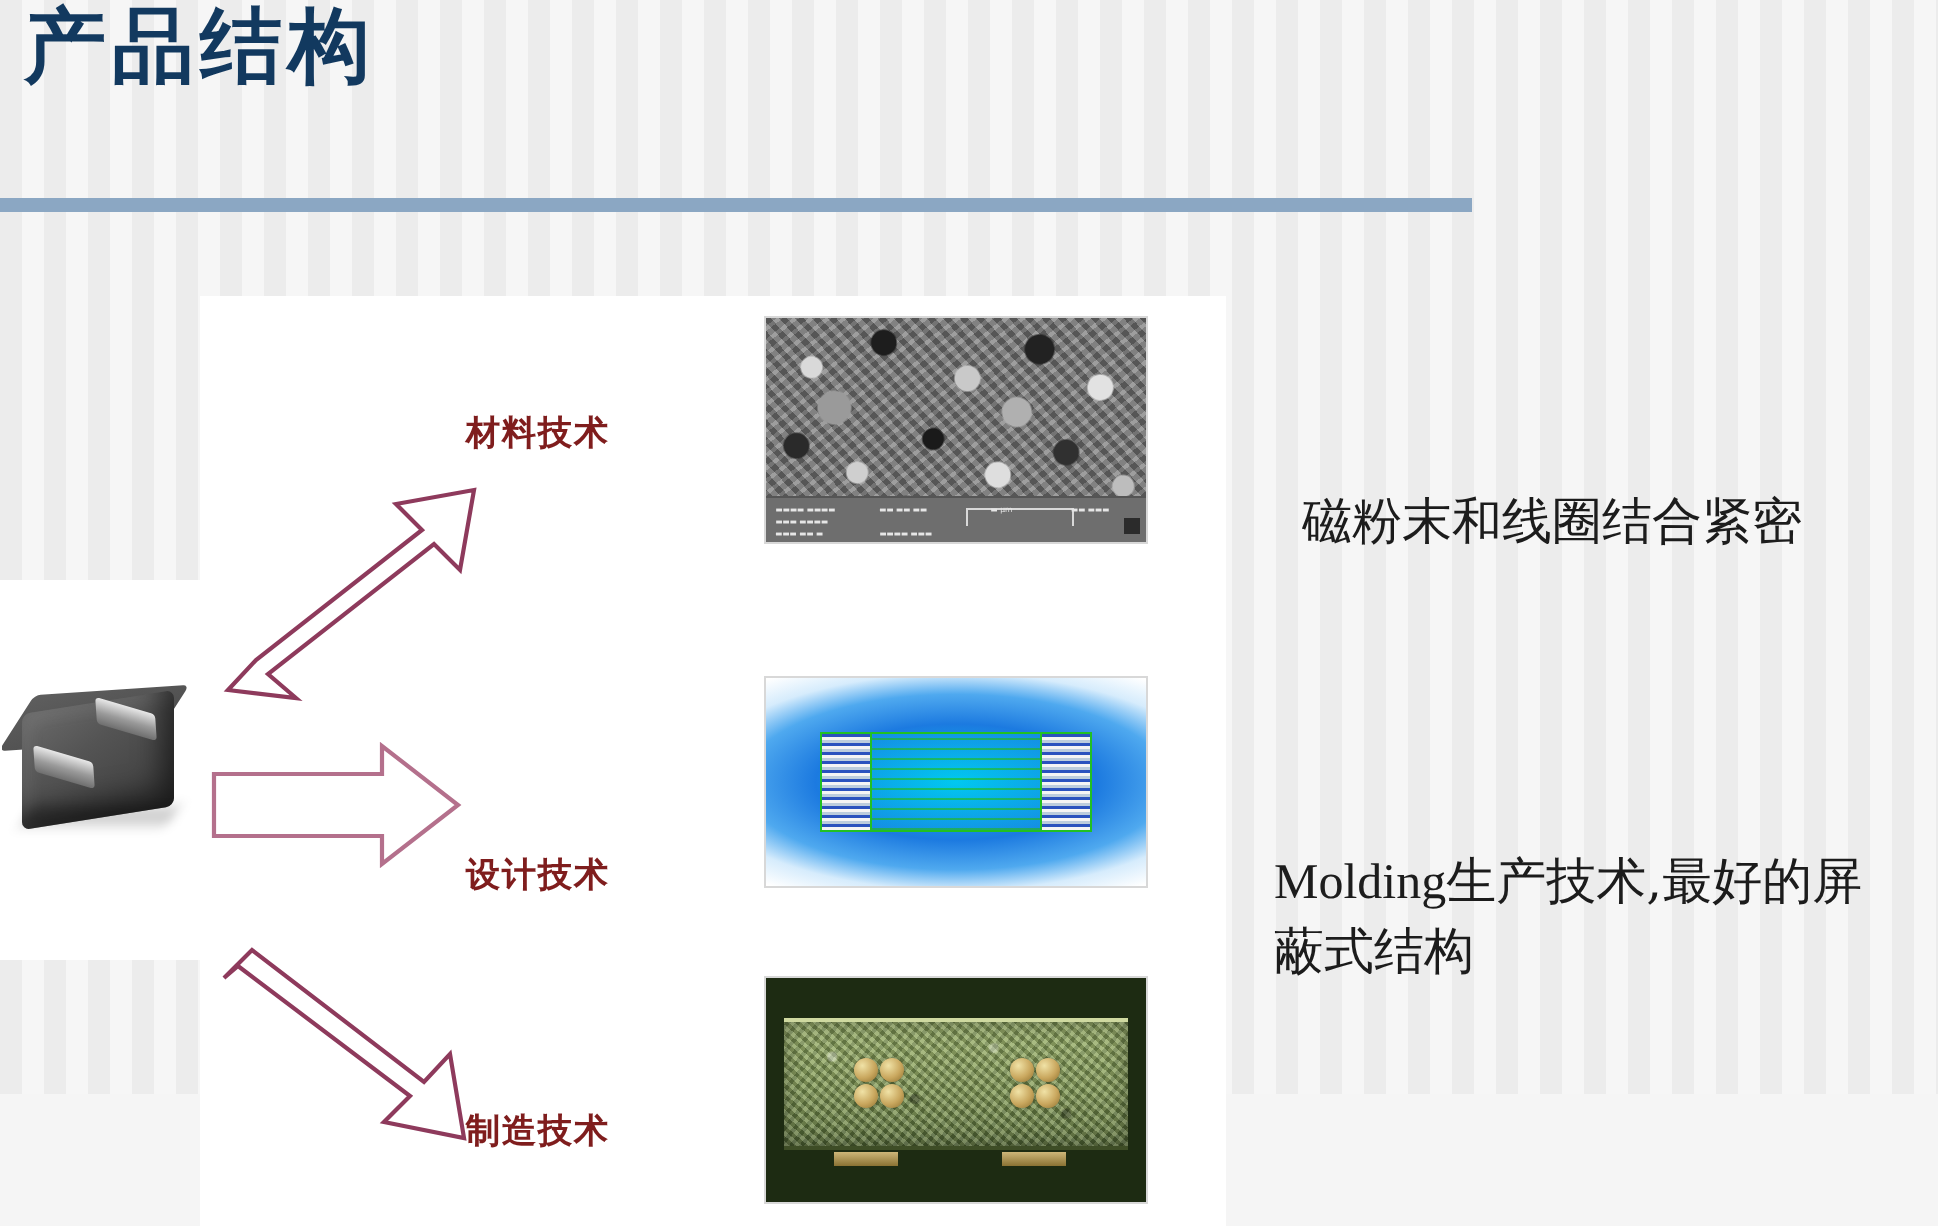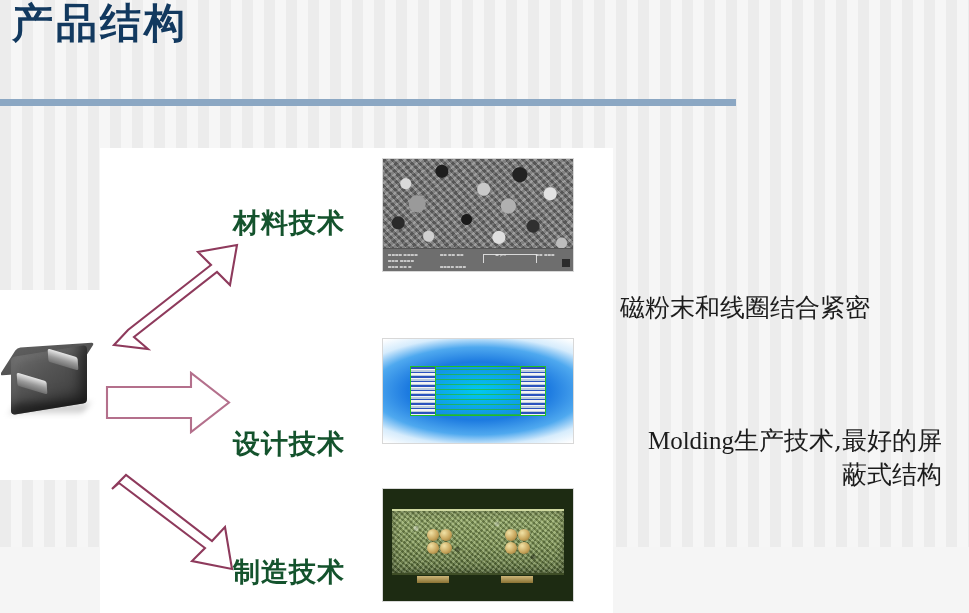--- a/index.html
+++ b/index.html
@@ -18,21 +18,20 @@
   #slide {
     position: relative;
     width: 969px;
     height: 547px;
     background-color: #f4f4f4;
     background-image: repeating-linear-gradient(
       to right,
       #ececec 0px, #ececec 11px,
       #f6f6f6 11px, #f6f6f6 22px
     );
-    text-align: right;
   }
 
   
   #title {
     position: absolute;
     left: 12px;
     top: -2px;
     font-family: "DejaVu Serif", "Liberation Serif", serif;
     font-size: 41px;
     font-weight: bold;
@@ -127,23 +126,23 @@
 
   
   .arrow {
     position: absolute;
   }
   .arrow svg { display: block; overflow: visible; }
 
   .stage-label {
     position: absolute;
     font-family: "DejaVu Sans", "Liberation Sans", sans-serif;
-    font-size: 27px;
+    font-size: 17px;
     font-weight: bold;
-    color: #14532d;
+    color: #7f1d1d;
     letter-spacing: 1px;
     white-space: nowrap;
   }
 
   
   .thumb {
     position: absolute;
     overflow: hidden;
     background: #fff;
     border: 1px solid #d8d8d8;
@@ -291,21 +290,21 @@
     position: absolute;
     font-family: "DejaVu Serif", "Liberation Serif", serif;
     font-size: 25px;
     color: #1c1c1c;
     white-space: nowrap;
     line-height: 34px;
   }
   .note .latin {
     font-family: Liberation Serif, serif;
   }
-  #note-1 { left: 620px; top: 244px; margin-top: 47px; }
+  #note-1 { left: 651px; top: 244px; }
   #note-2 { left: 629px; top: 334px; }
   #note-3 { left: 637px; top: 424px; white-space: normal; width: 305px; }
 </style>
 </head>
 <body>
 
 <div id="slide">
 
   <div id="title">产品结构</div>
   <div id="title-rule"></div>

